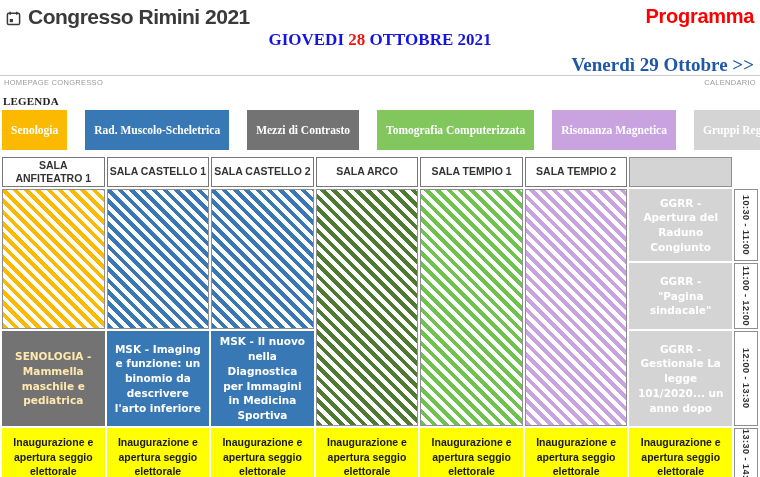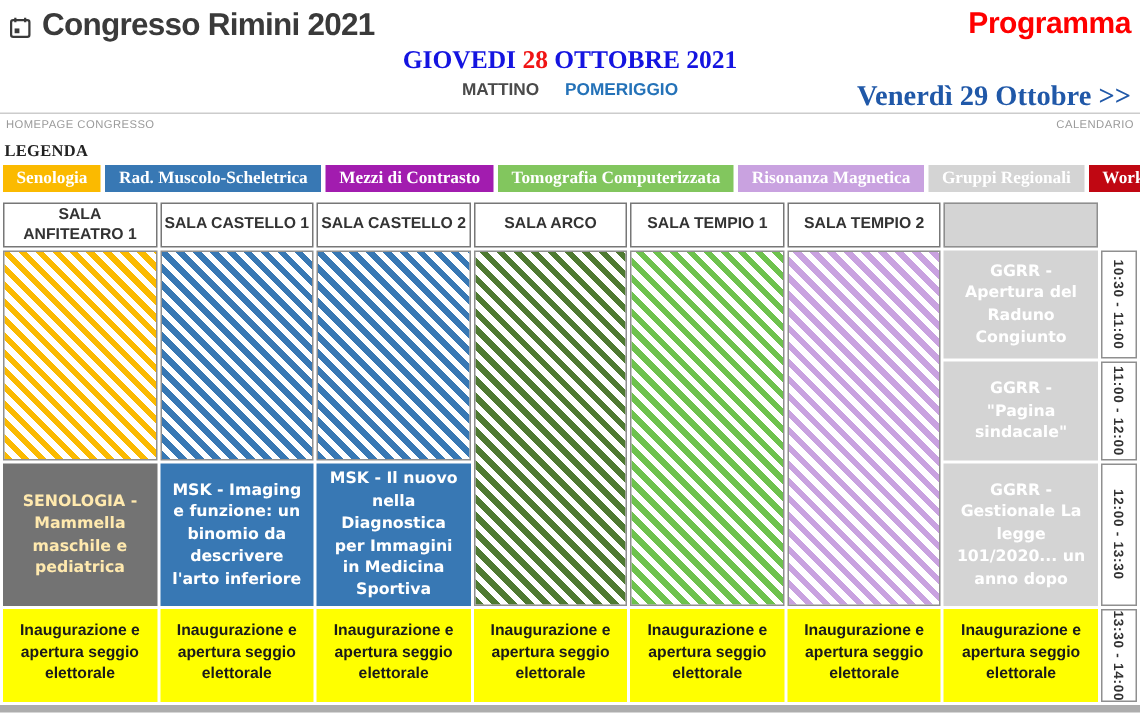--- a/index.html
+++ b/index.html
@@ -27,27 +27,27 @@
     font-weight:700; font-size:19px; color:#2058a8; cursor:pointer; }
 
   .breadcrumb-row { border-top:1px solid #ccc; margin-top:3px;
     display:flex; justify-content:space-between; padding:2px 4px 0 4px;
     font-size:7.5px; color:#9a9a9a; letter-spacing:0.3px; height:14px;text-align:right; }
   .breadcrumb-row span { cursor:pointer; }
 
   
   .legend-title { font-family:"Liberation Serif", serif; font-weight:700;
     font-size:11px; color:#222; margin:6px 0 3px 3px; letter-spacing:0.2px; }
-  .legend-row { display:flex; gap:3px; margin-left:2px; height:18px; }
+  .legend-row { display:flex; gap:18px; margin-left:2px; height:40px; }
   .chip { color:#fff; font-family:"Liberation Serif", serif; font-weight:700;
     font-size:11.5px; display:flex; align-items:center; padding:0 9px;
     white-space:nowrap; cursor:pointer; }
   .chip-senologia { background:#fbba00; }
   .chip-msk { background:#3878b4; }
-  .chip-contrasto { background:#a21caf; }
+  .chip-contrasto { background:#737373; }
   .chip-tc { background:#82c65e; }
   .chip-rm { background:#c9a2e0; }
   .chip-gruppi { background:#d4d4d4; }
   .chip-workshop { background:#c00712; }
 
   
   .grid { margin:7px 2px 0 2px;
     display:grid;
     grid-template-columns:repeat(7, 1fr) 24px;
     grid-template-rows:30px 72px 66px 95px 62px;
@@ -97,24 +97,20 @@
   <div class="programma">Programma</div>
 </div>
 
 <div class="date-line">
   <span>GIOVEDI</span>
   <span class="day-num">28</span>
   <span>OTTOBRE 2021</span>
 </div>
 
 <div class="nav-line">
-  <div class="nav-center">
-    <span class="tab-mattino">MATTINO</span>
-    <span class="tab-pomeriggio">POMERIGGIO</span>
-  </div>
   <span class="next-day">Venerdì 29 Ottobre &gt;&gt;</span>
 </div>
 
 <div class="breadcrumb-row">
   <span>HOMEPAGE CONGRESSO</span>
   <span>CALENDARIO</span>
 </div>
 
 <div class="legend-title">LEGENDA</div>
 <div class="legend-row">

